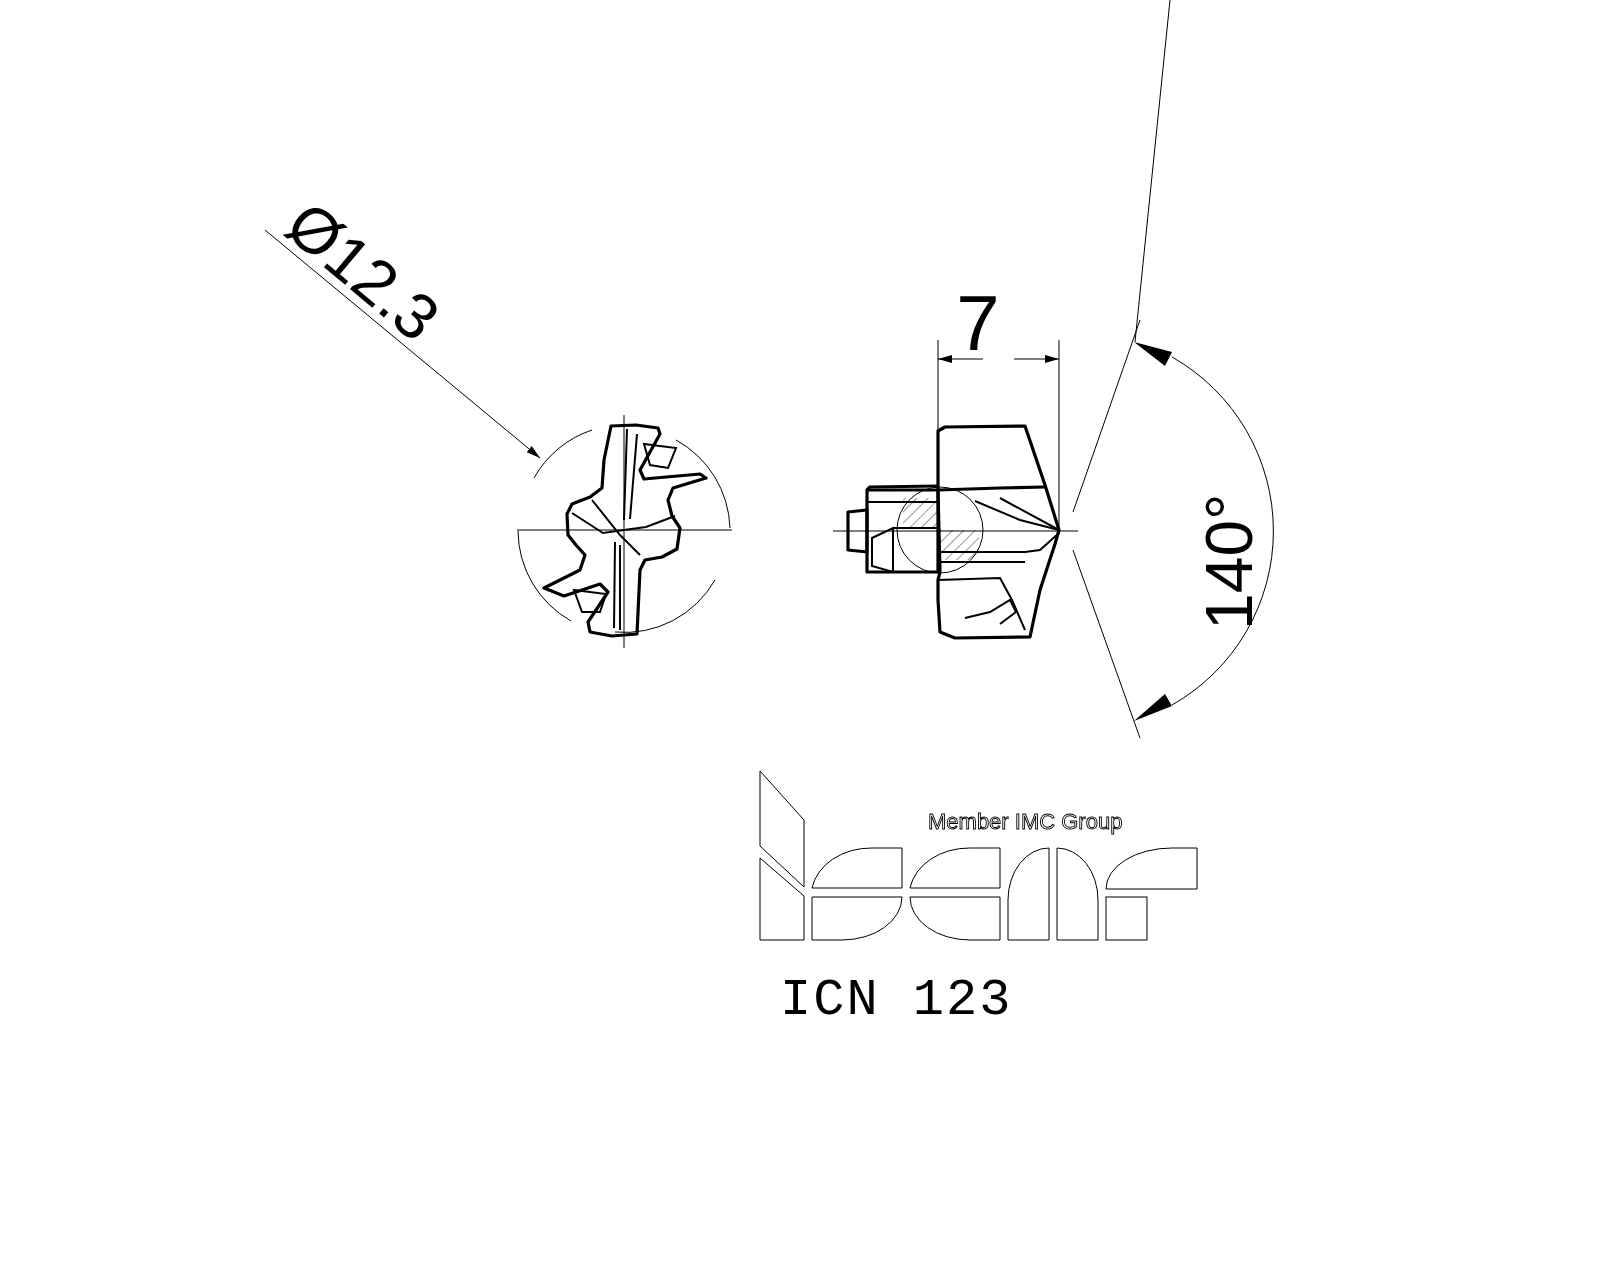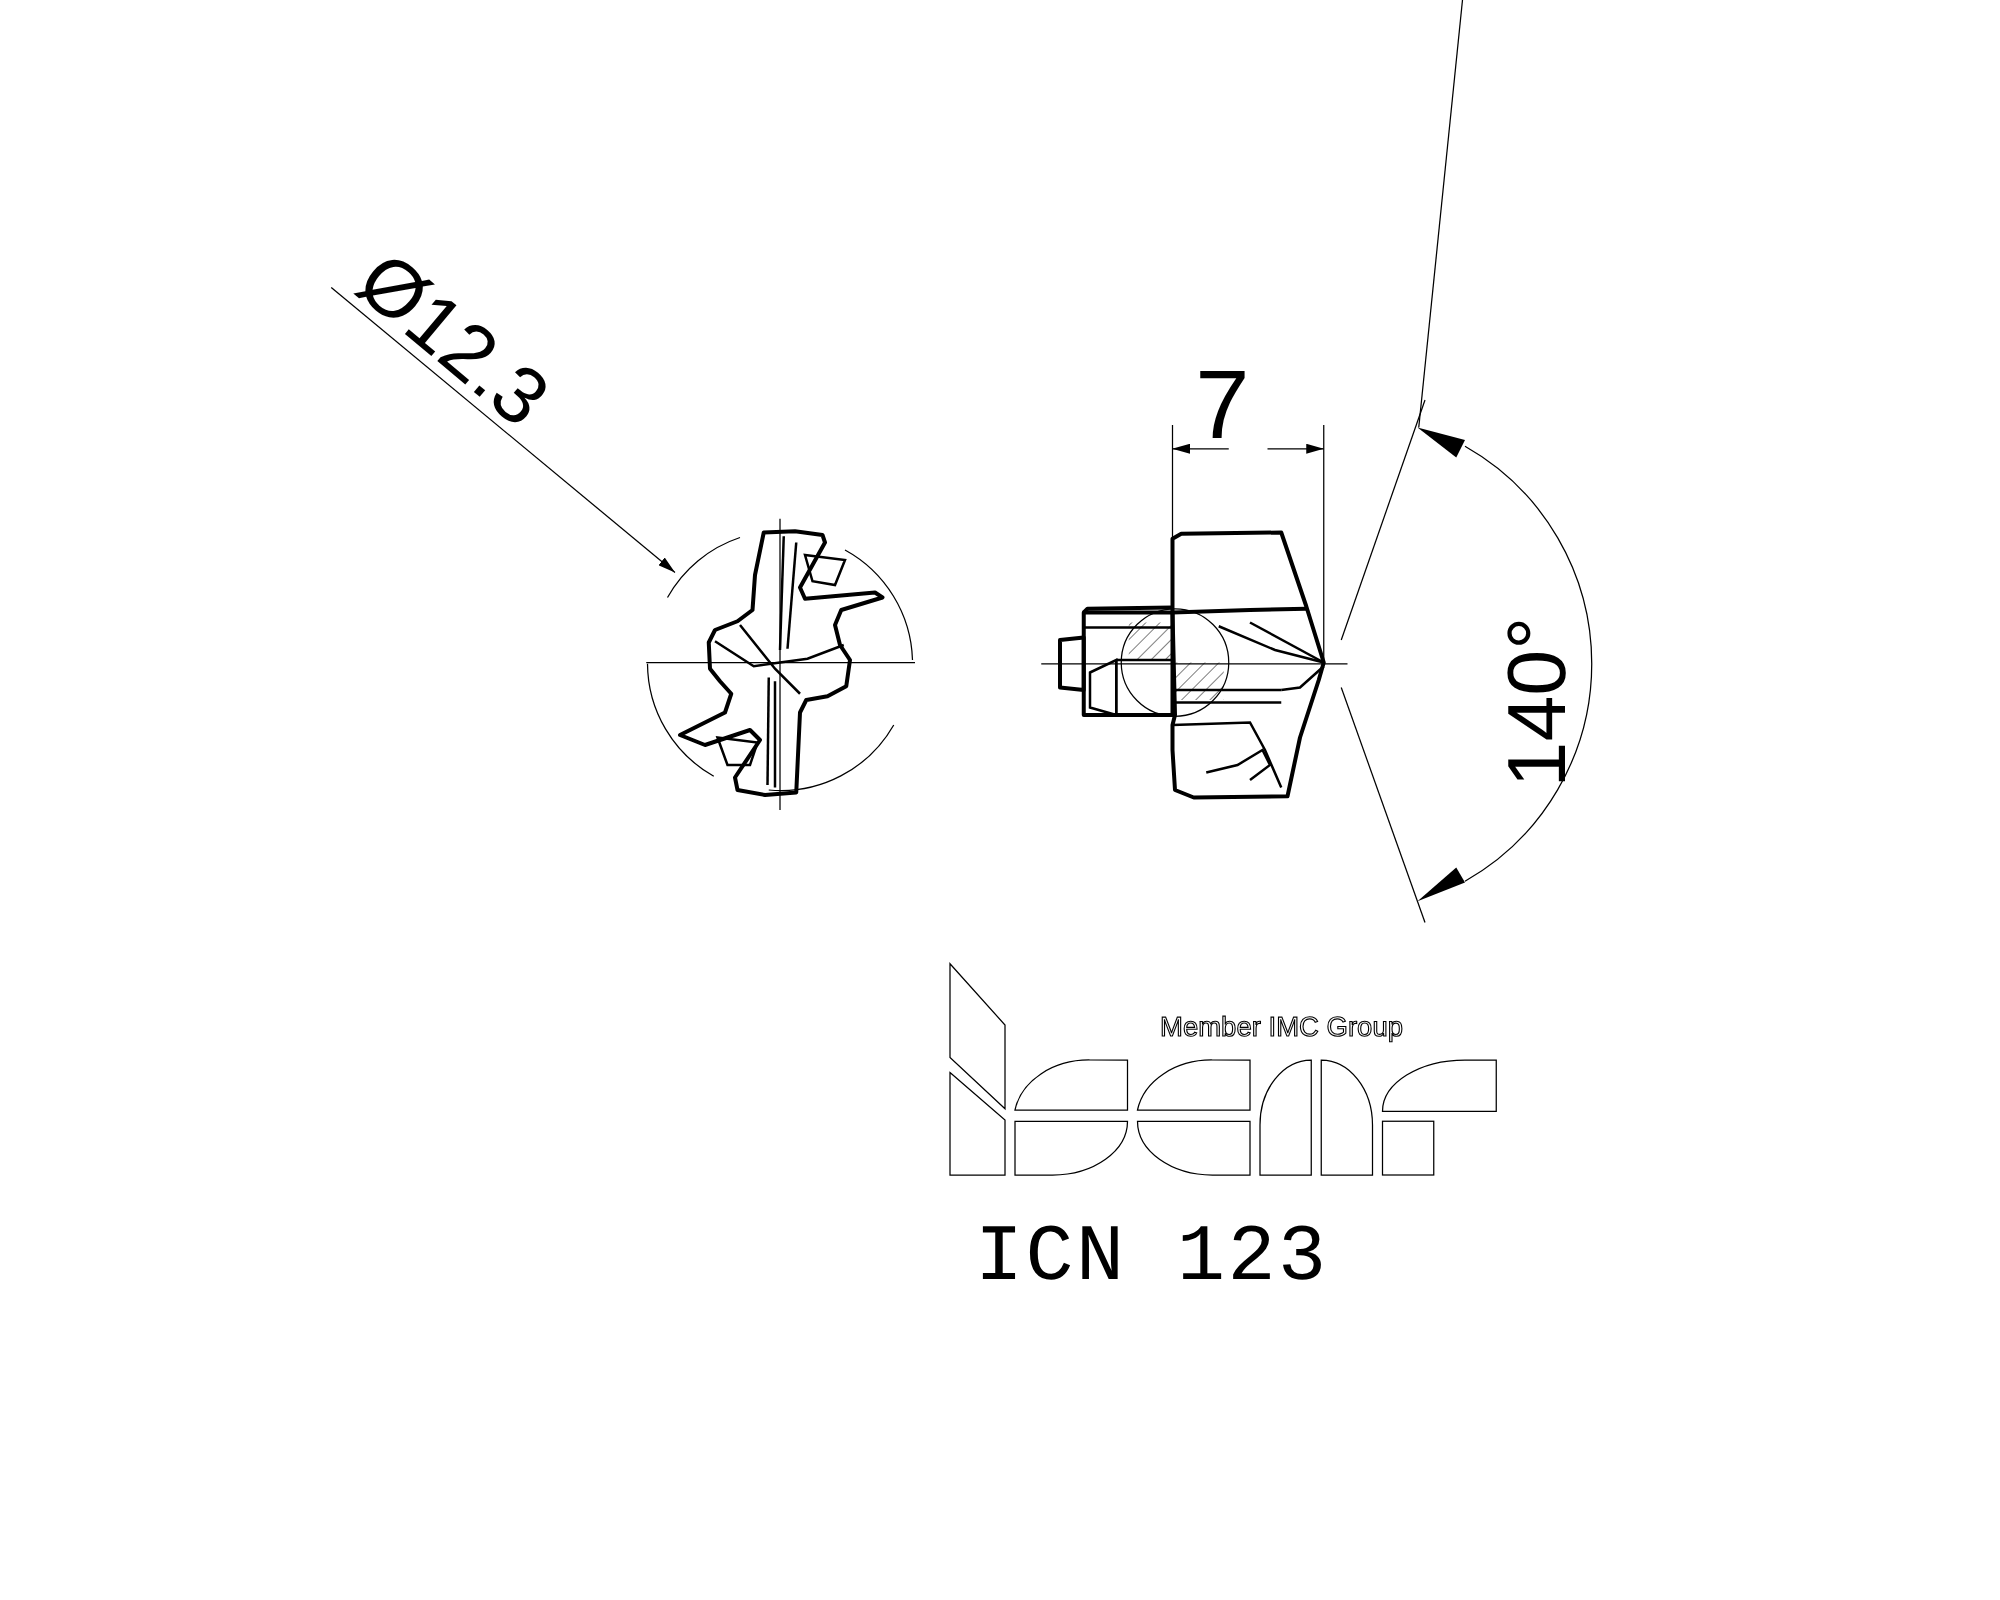--- a/index.html
+++ b/index.html
@@ -2,21 +2,21 @@
 <html><head>
 <meta charset="utf-8">
 <style>
   html,body{margin:0;padding:0;background:#ffffff;}
   body{width:1600px;height:1280px;position:relative;overflow:hidden;font-family:"Liberation Sans",sans-serif;}
   #drawing{position:absolute;left:0;top:0;width:1600px;height:1280px;}
   .thin{stroke:#000;stroke-width:1;fill:none;}
   .thick{stroke:#000;stroke-width:3.2;fill:none;stroke-linejoin:round;}
   .med{stroke:#000;stroke-width:2;fill:none;}
   .dimtext{font-family:"Liberation Sans",sans-serif;fill:#000;}
-  .code{position:absolute;left:780px;top:975px;font-family:"Liberation Mono",monospace;font-size:64px;color:#000;letter-spacing:2px;line-height:1;}
+  .code{position:absolute;left:780px;top:975px;font-family:"Liberation Mono",monospace;font-size:52px;color:#000;letter-spacing:2px;line-height:1;}
   .member{font-family:"Liberation Sans",sans-serif;font-size:22px;fill:#fff;stroke:#000;stroke-width:0.9;}
 </style>
 </head>
 <body>
 
 <svg id="drawing" viewBox="0 0 1600 1280" xmlns="http://www.w3.org/2000/svg">
   <defs>
     <pattern id="hatchPat" patternUnits="userSpaceOnUse" width="8" height="8" patternTransform="rotate(45)">
       <line x1="0" y1="0" x2="0" y2="8" stroke="#000" stroke-width="0.8"></line>
     </pattern>

